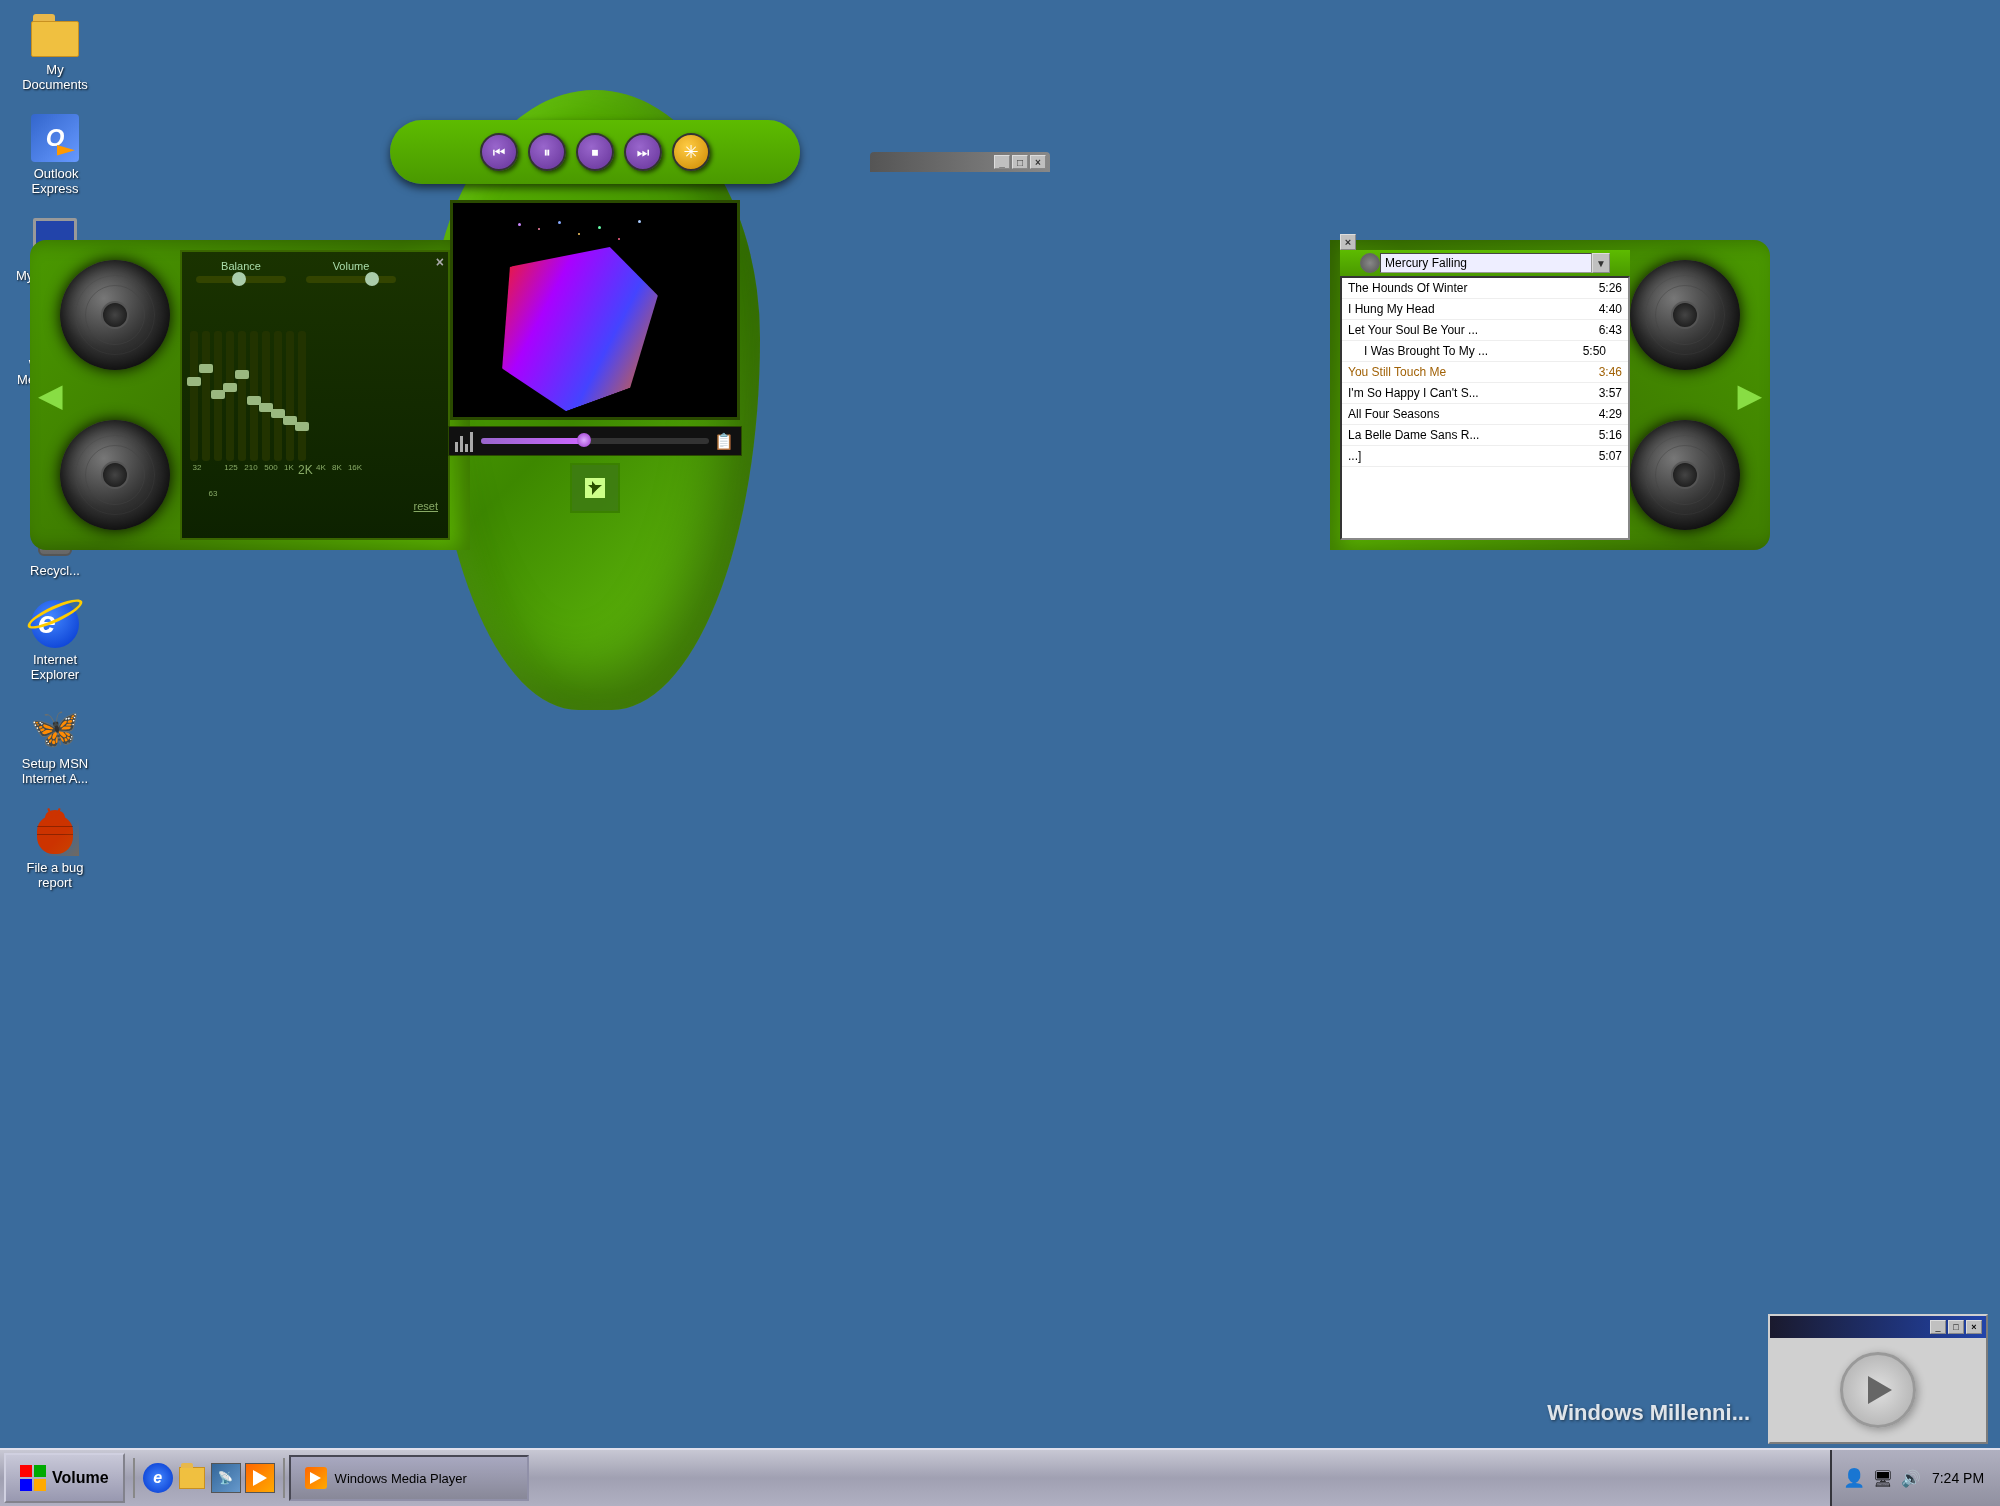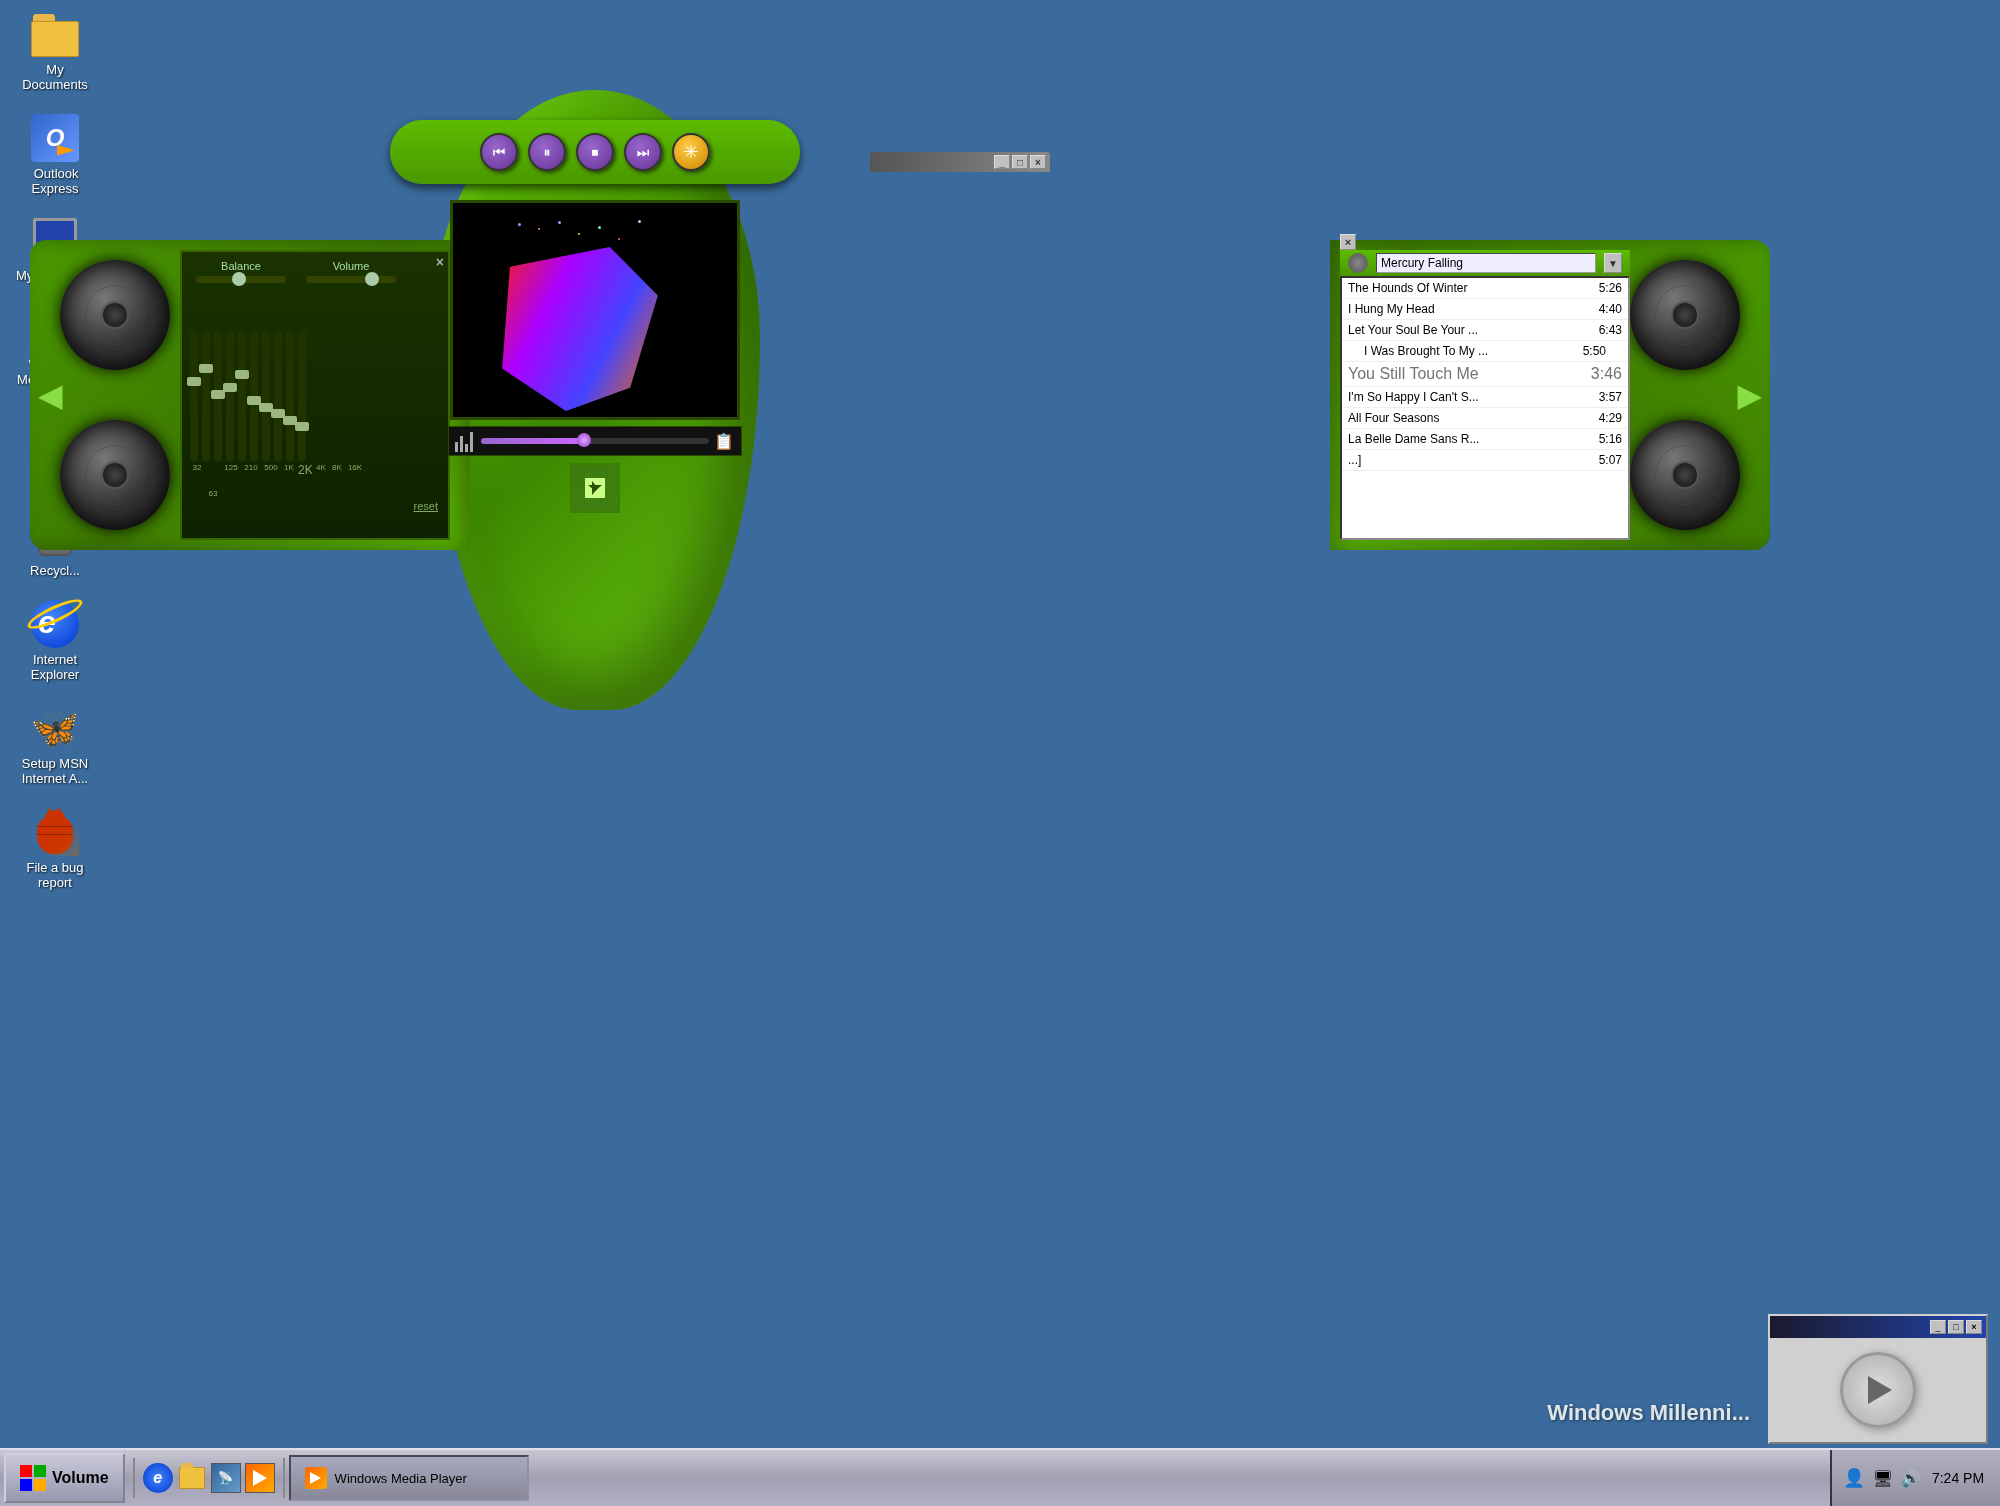--- a/index.html
+++ b/index.html
@@ -227,21 +227,21 @@
       <div style="position:absolute;bottom:20px;right:30px;width:110px;height:110px;border-radius:50%;background:radial-gradient(circle at 40% 35%,#777,#333,#111);box-shadow:0 0 15px rgba(0,0,0,0.9),inset 0 0 20px rgba(0,0,0,0.9);">
         <div style="position:absolute;top:50%;left:50%;transform:translate(-50%,-50%);width:28px;height:28px;background:radial-gradient(circle,#444,#111);border-radius:50%;border:2px solid #555;"></div>
         <div style="position:absolute;top:50%;left:50%;transform:translate(-50%,-50%);width:60px;height:60px;border-radius:50%;border:1px solid #444;opacity:0.5;"></div>
         <div style="position:absolute;top:50%;left:50%;transform:translate(-50%,-50%);width:80px;height:80px;border-radius:50%;border:1px solid #444;opacity:0.3;"></div>
       </div>
 
       <div style="position:absolute;top:10px;left:10px;width:290px;height:290px;z-index:30;">
 
         <div style="position:absolute;top:-16px;left:0;width:16px;height:16px;background:#c0c0c0;border:1px outset #ddd;display:flex;align-items:center;justify-content:center;font-size:11px;font-weight:bold;cursor:pointer;color:#333;">×</div>
 
-        <div style="display:flex;align-items:center;background:linear-gradient(180deg,#5dbb00,#4a9900);padding:2px 8px;height:26px;gap:8px;">
+        <div style="display:flex;align-items:center;background:linear-gradient(180deg,#5dbb00,#4a9900);padding:2px 20px;height:26px;gap:0;">
           <div style="width:20px;height:20px;border-radius:50%;background:radial-gradient(circle,#888,#555);border:1px solid #666;"></div>
           <input type="text" value="Mercury Falling" style="flex: 1 1 0%; background: rgb(238, 238, 255); border: 1px inset rgb(153, 153, 153); height: 20px; font-size: 12px; padding: 0px 4px; color: rgb(0, 0, 0);">
           <div style="width:18px;height:20px;background:#c0c0c0;border:1px outset #ddd;display:flex;align-items:center;justify-content:center;cursor:pointer;color:#333;font-size:10px;">▼</div>
         </div>
 
         <div style="background:#ffffff;height:calc(100% - 26px);overflow-y:scroll;border:2px inset #888;">
           <div style="display:flex;justify-content:space-between;padding:3px 6px;font-size:12px;color:#000;border-bottom:1px solid #eee;cursor:pointer;">
             <span>The Hounds Of Winter</span>
               <span style="min-width:35px;text-align:right;">5:26</span>
           </div>
@@ -250,21 +250,21 @@
               <span style="min-width:35px;text-align:right;">4:40</span>
           </div>
           <div style="display:flex;justify-content:space-between;padding:3px 6px;font-size:12px;color:#000;border-bottom:1px solid #eee;cursor:pointer;">
             <span>Let Your Soul Be Your ...</span>
               <span style="min-width:35px;text-align:right;">6:43</span>
           </div>
           <div style="display:flex;justify-content:space-between;padding:3px 22px;font-size:12px;color:#000;border-bottom:1px solid #eee;cursor:pointer;">
             <span>I Was Brought To My ...</span>
               <span style="min-width:35px;text-align:right;">5:50</span>
           </div>
-          <div style="display:flex;justify-content:space-between;padding:3px 6px;font-size:16px;color:#737373;border-bottom:1px solid #eee;cursor:pointer;">
+          <div style="display:flex;justify-content:space-between;padding:3px 6px;font-size:12px;color:#a16207;border-bottom:1px solid #eee;cursor:pointer;">
             <span>You Still Touch Me</span>
               <span style="min-width:35px;text-align:right;">3:46</span>
           </div>
           <div style="display:flex;justify-content:space-between;padding:3px 6px;font-size:12px;color:#000;border-bottom:1px solid #eee;cursor:pointer;">
             <span>I'm So Happy I Can't S...</span>
               <span style="min-width:35px;text-align:right;">3:57</span>
           </div>
           <div style="display:flex;justify-content:space-between;padding:3px 6px;font-size:12px;color:#000;border-bottom:1px solid #eee;cursor:pointer;">
             <span>All Four Seasons</span>
               <span style="min-width:35px;text-align:right;">4:29</span>

